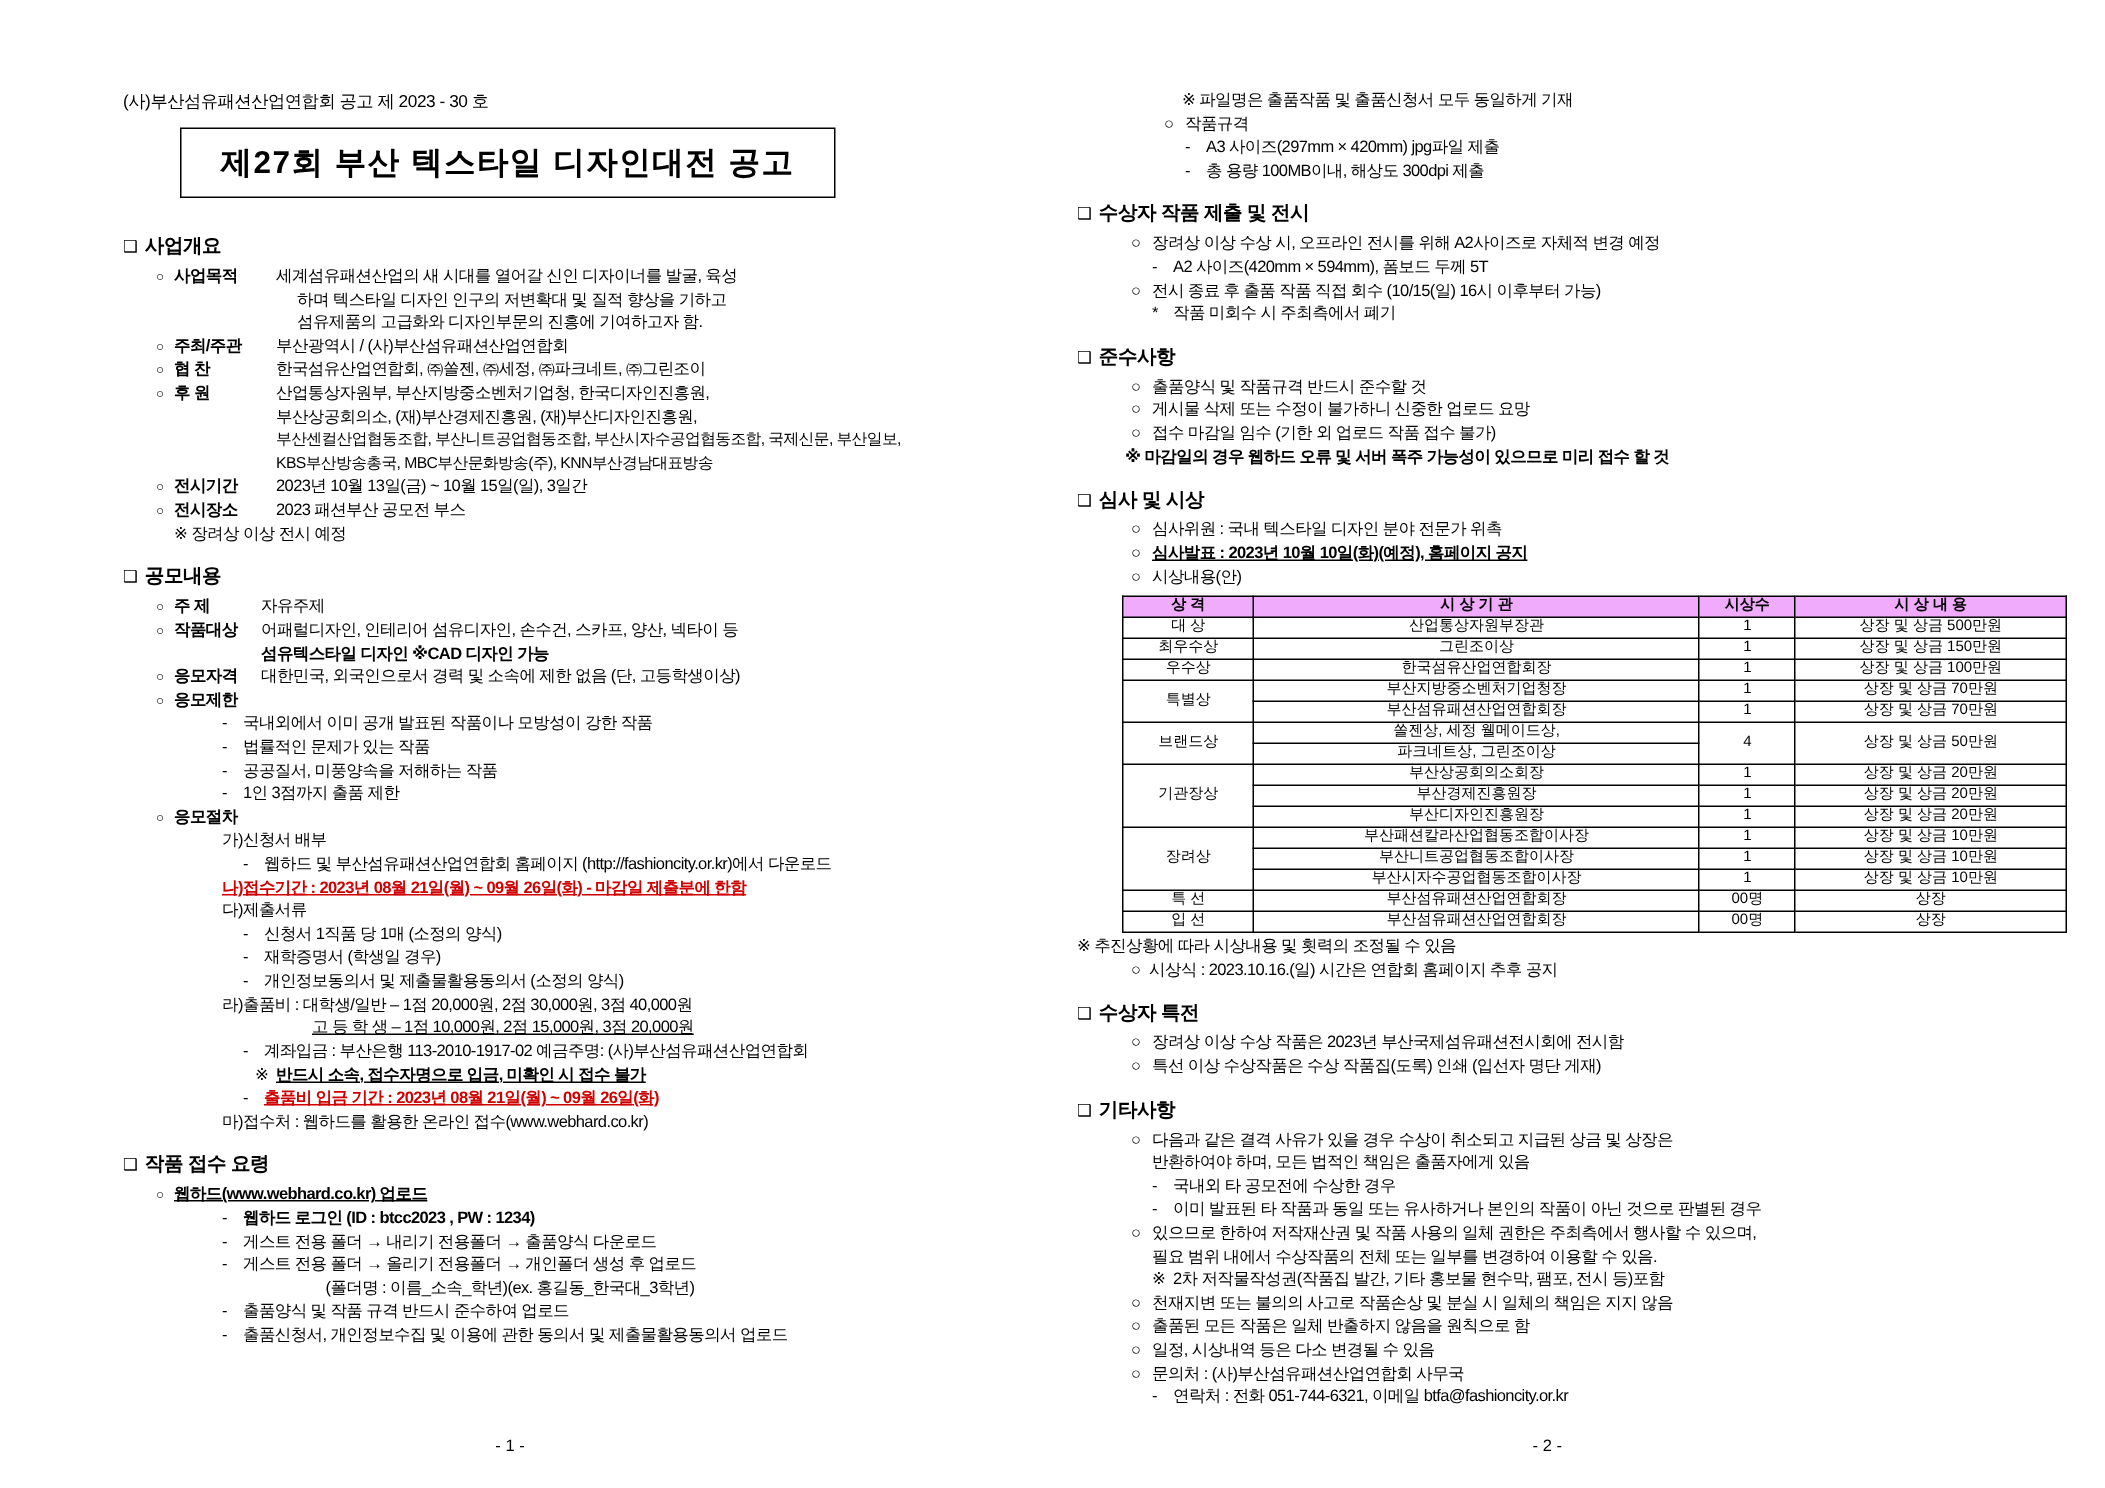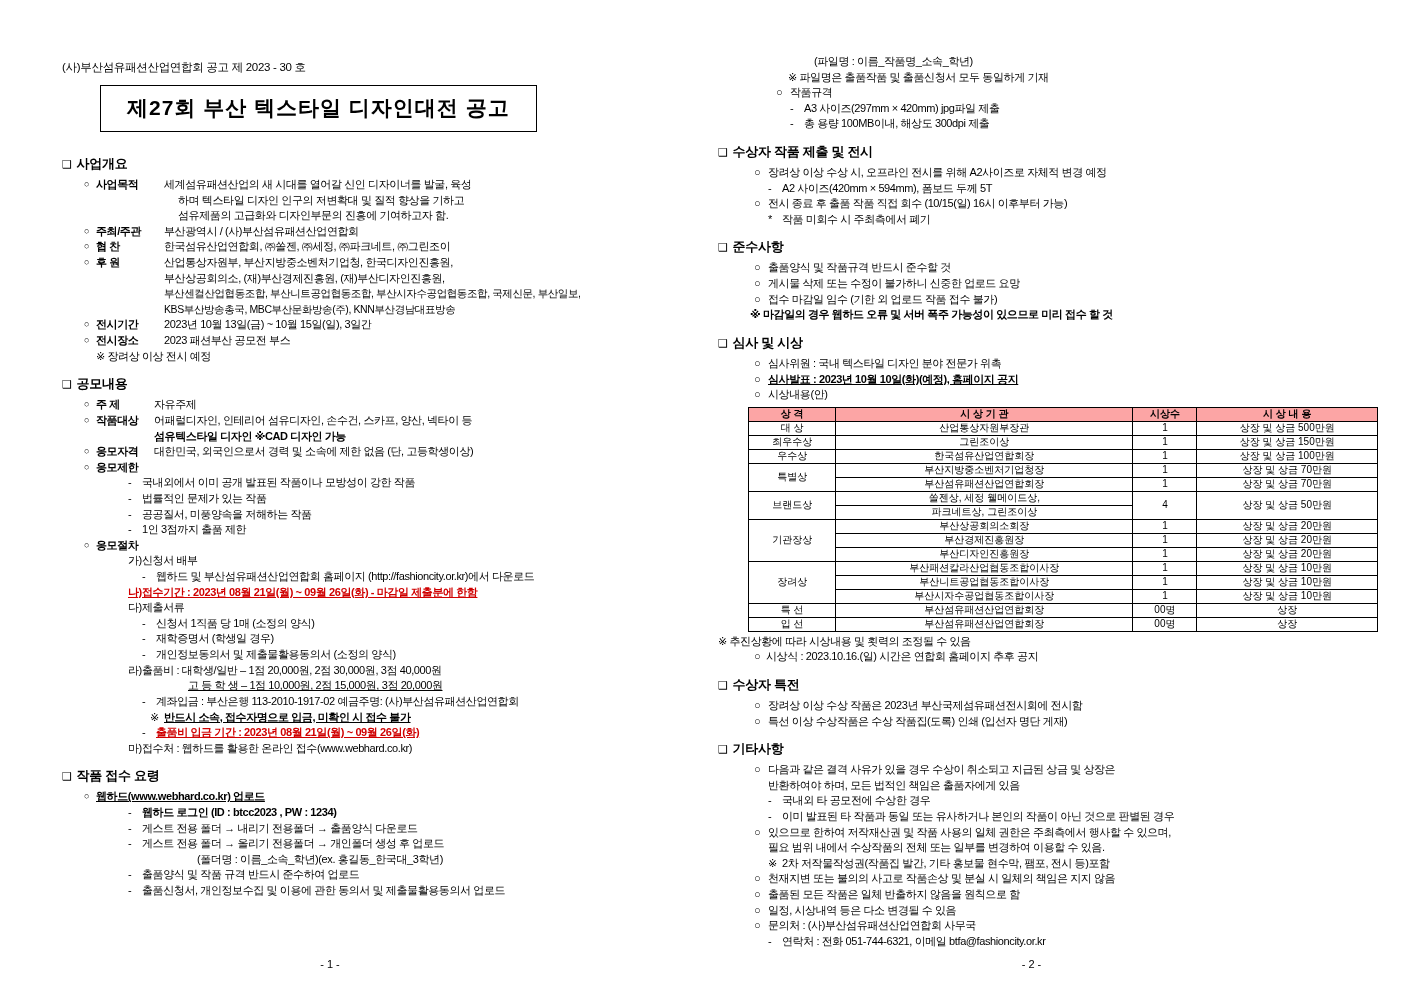--- a/index.html
+++ b/index.html
@@ -9,20 +9,21 @@
     font-family:"Liberation Sans","DejaVu Sans",sans-serif;
     color:#000;
     position:relative;
     overflow:hidden;
   }
   .page{
     position:relative;
     width:1403px;height:992px;
     box-sizing:border-box;
     display:flex;
+    padding-left:20px;
   }
   .col{
     box-sizing:border-box;
     position:relative;
   }
   .col-left{width:700px;padding:60px 18px 0 62px;}
   .col-right{width:703px;padding:60px 40px 0 18px;}
 
   .topline{font-size:11.5px;margin:0 0 8px 0;letter-spacing:-0.3px;}
 
@@ -68,21 +69,21 @@
     width:630px;
     font-size:10px;
   }
   table.award th,table.award td{
     border:0.8px solid #000;
     padding:0px 2px;
     text-align:center;
     line-height:1.25;
     height:13px;
   }
-  table.award th{font-weight:bold;background:#fca5a5;}
+  table.award th{font-weight:bold;background:#f0abfc;}
   .c-name{width:70px;}
   .c-org{width:250px;}
   .c-cnt{width:50px;}
   .c-val{width:150px;}
 
   .pagenum{
     position:absolute;bottom:22px;width:100%;text-align:center;
     font-size:11px;left:0;
   }
   .col-left .pagenum{left:-20px;}
@@ -296,25 +297,20 @@
           <span class="mk">-</span>
           <span>출품신청서, 개인정보수집 및 이용에 관한 동의서 및 제출물활용동의서 업로드</span>
         </li>
     </ul>
 
     <div class="pagenum">- 1 -</div>
   </div>
 
   <div class="col col-right">
 
-    <ul class="lv3" style="margin-left:96px;margin-top:-6px;">
-      <li>
-          <span>(파일명 : 이름_작품명_소속_학년)</span>
-        </li>
-    </ul>
     <ul class="lv3" style="margin-left:70px;">
       <li>
           <span>※  파일명은 출품작품 및 출품신청서 모두 동일하게 기재</span>
         </li>
     </ul>
     <ul class="lv3" style="margin-left:58px;">
       <li>
           <span class="mk">○</span>
           <span>작품규격</span>
         </li>

